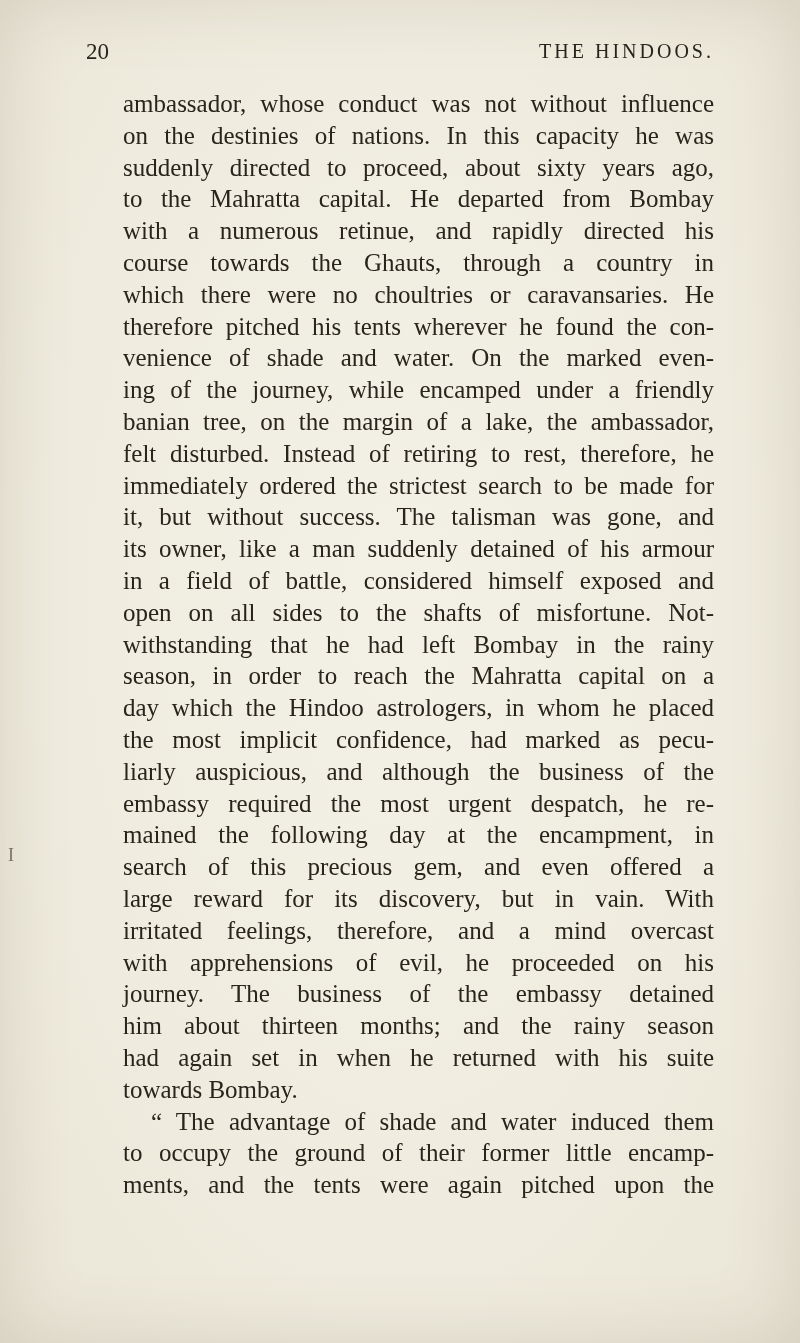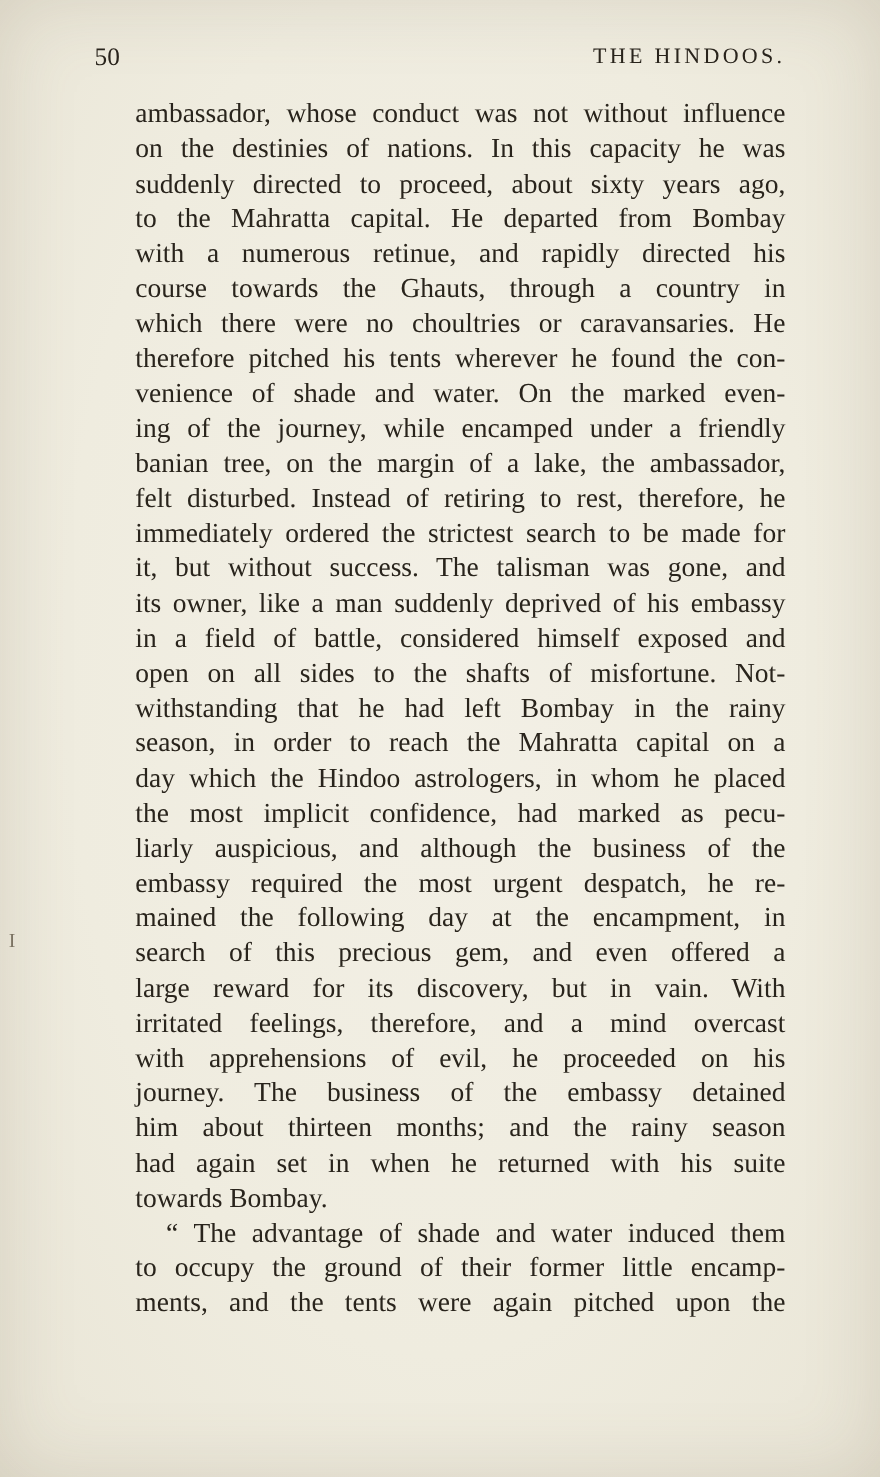--- a/index.html
+++ b/index.html
@@ -67,42 +67,42 @@
     font-size: 18px;
     color: #7b7262;
   }
 </style>
 </head>
 <body>
 
 <div class="page">
 
   <div class="header">
-    <span class="page-number">50</span>
+    <span class="page-number">20</span>
     <span class="running-title">THE HINDOOS.</span>
   </div>
 
   <span class="margin-mark">I</span>
 
   <div class="body-text">
     <div class="ln">ambassador, whose conduct was not without influence</div>
     <div class="ln">on the destinies of nations. In this capacity he was</div>
     <div class="ln">suddenly directed to proceed, about sixty years ago,</div>
     <div class="ln">to the Mahratta capital. He departed from Bombay</div>
     <div class="ln">with a numerous retinue, and rapidly directed his</div>
     <div class="ln">course towards the Ghauts, through a country in</div>
     <div class="ln">which there were no choultries or caravansaries. He</div>
     <div class="ln">therefore pitched his tents wherever he found the con-</div>
     <div class="ln">venience of shade and water. On the marked even-</div>
     <div class="ln">ing of the journey, while encamped under a friendly</div>
     <div class="ln">banian tree, on the margin of a lake, the ambassador,</div>
     <div class="ln">felt disturbed. Instead of retiring to rest, therefore, he</div>
     <div class="ln">immediately ordered the strictest search to be made for</div>
     <div class="ln">it, but without success. The talisman was gone, and</div>
-    <div class="ln">its owner, like a man suddenly deprived of his embassy</div>
+    <div class="ln">its owner, like a man suddenly detained of his armour</div>
     <div class="ln">in a field of battle, considered himself exposed and</div>
     <div class="ln">open on all sides to the shafts of misfortune. Not-</div>
     <div class="ln">withstanding that he had left Bombay in the rainy</div>
     <div class="ln">season, in order to reach the Mahratta capital on a</div>
     <div class="ln">day which the Hindoo astrologers, in whom he placed</div>
     <div class="ln">the most implicit confidence, had marked as pecu-</div>
     <div class="ln">liarly auspicious, and although the business of the</div>
     <div class="ln">embassy required the most urgent despatch, he re-</div>
     <div class="ln">mained the following day at the encampment, in</div>
     <div class="ln">search of this precious gem, and even offered a</div>

